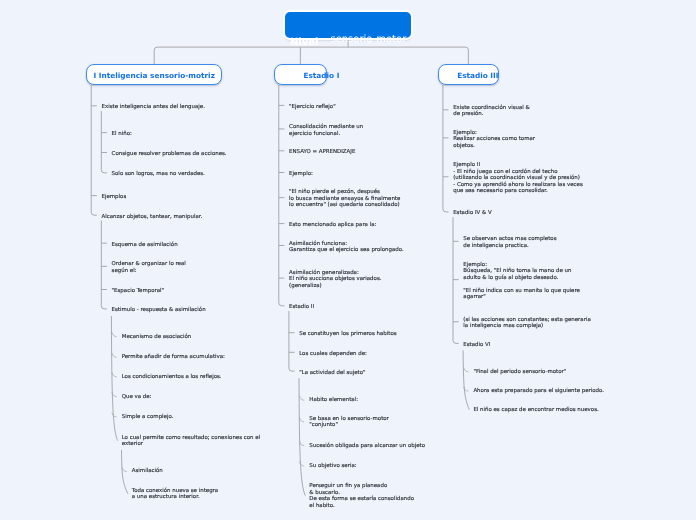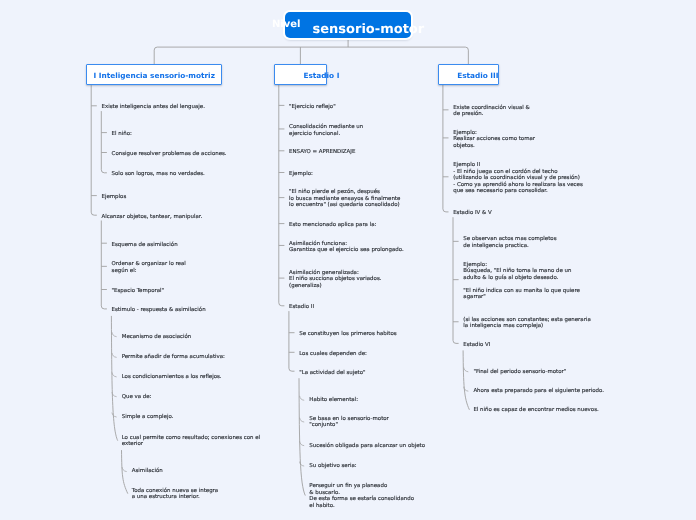--- a/index.html
+++ b/index.html
@@ -1,26 +1,26 @@
 <!DOCTYPE html>
 <html><head>
 <meta charset="utf-8">
 <style>
   html,body{margin:0;padding:0;}
   body{width:696px;height:520px;background:#eff3fc;overflow:hidden;text-rendering:geometricPrecision;-webkit-font-smoothing:antialiased;
        font-family:"DejaVu Sans",sans-serif;}
   #map{position:relative;width:696px;height:520px;transform:translateZ(0);}
   svg.links{position:absolute;left:0;top:0;width:696px;height:520px;pointer-events:none;}
   .node-box{position:absolute;box-sizing:border-box;display:flex;align-items:center;
-            justify-content:center;border-radius:1px;white-space:nowrap;}
+            justify-content:center;border-radius:8px;white-space:nowrap;}
   .branch-box>span{position:relative;top:0.7px;}
   .root-box{background:#0074e3;color:#fff;border-radius:5px;
             box-shadow:0 0 0 2px #fff, 0 1.5px 2.5px rgba(40,60,90,.3);}
-  .root-box .s{font-weight:bold;font-size:10px;margin-right:12px;position:relative;top:0;}
-  .root-box .r{font-weight:bold;font-size:13px;position:relative;top:5px;}
+  .root-box .s{font-weight:bold;font-size:10px;margin-right:12px;position:relative;top:18px;}
+  .root-box .r{font-weight:normal;font-size:10px;position:relative;top:15px;}
   .branch-box{background:#fff;border:1.55px solid #3b8bef;color:#1271e8;
               font-weight:bold;font-size:7.35px;
               box-shadow:0 1px 2px rgba(40,60,90,.3);}
   .leaf>div{min-height:6.5px;}
   .leaf{position:absolute;color:#2c3036;font-size:5.45px;line-height:6.5px;
         white-space:pre;-webkit-text-stroke:0.15px #2c3036;}
 </style>
 </head>
 <body>
 

